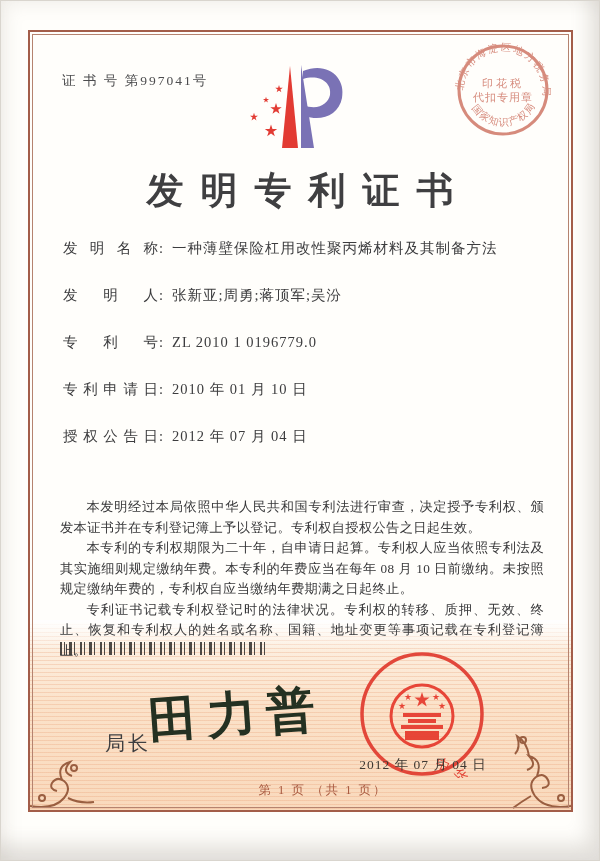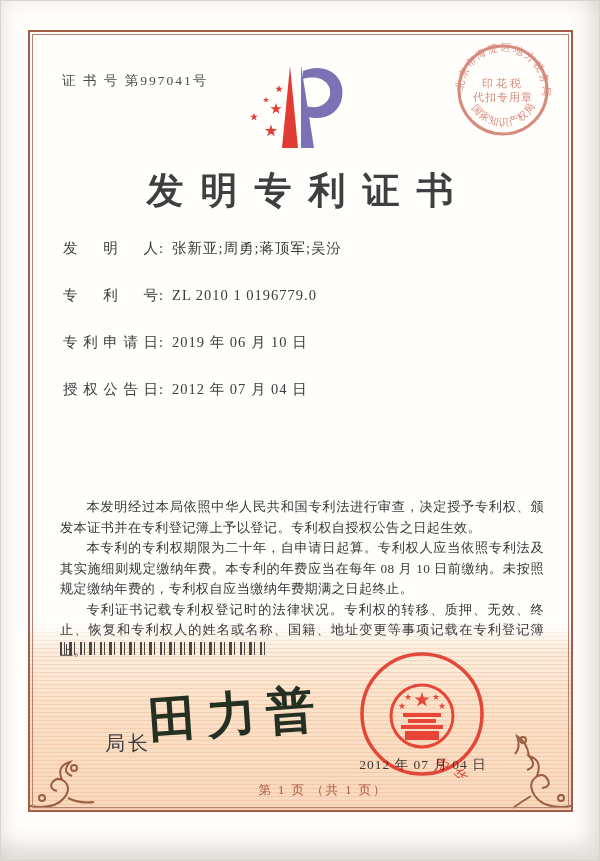--- a/index.html
+++ b/index.html
@@ -149,27 +149,30 @@
       <textPath href="#taxBottom" startOffset="2">国家知识产权局</textPath>
     </text>
     <text x="48" y="45" text-anchor="middle" font-size="11" letter-spacing="3" fill="#cf7767">印花税</text>
     <text x="48" y="59" text-anchor="middle" font-size="11" letter-spacing="1" fill="#cf7767">代扣专用章</text>
   </svg>
 
   <div class="title">发明专利证书</div>
 
   <div class="fields">
     <div class="f-row">
+      <span class="f-label">发明名称</span><span class="f-colon">:</span><span class="f-value">一种薄壁保险杠用改性聚丙烯材料及其制备方法</span>
+    </div>
+    <div class="f-row">
       <span class="f-label">发明人</span><span class="f-colon">:</span><span class="f-value">张新亚;周勇;蒋顶军;吴汾</span>
     </div>
     <div class="f-row">
       <span class="f-label">专利号</span><span class="f-colon">:</span><span class="f-value">ZL 2010 1 0196779.0</span>
     </div>
     <div class="f-row">
-      <span class="f-label">专利申请日</span><span class="f-colon">:</span><span class="f-value">2019 年 06 月 10 日</span>
+      <span class="f-label">专利申请日</span><span class="f-colon">:</span><span class="f-value">2010 年 01 月 10 日</span>
     </div>
     <div class="f-row">
       <span class="f-label">授权公告日</span><span class="f-colon">:</span><span class="f-value">2012 年 07 月 04 日</span>
     </div>
   </div>
 
   <div class="body-text">
     <p>本发明经过本局依照中华人民共和国专利法进行审查，决定授予专利权、颁发本证书并在专利登记簿上予以登记。专利权自授权公告之日起生效。</p>
     <p>本专利的专利权期限为二十年，自申请日起算。专利权人应当依照专利法及其实施细则规定缴纳年费。本专利的年费应当在每年 08 月 10 日前缴纳。未按照规定缴纳年费的，专利权自应当缴纳年费期满之日起终止。</p>
     <p>专利证书记载专利权登记时的法律状况。专利权的转移、质押、无效、终止、恢复和专利权人的姓名或名称、国籍、地址变更等事项记载在专利登记簿上。</p>

